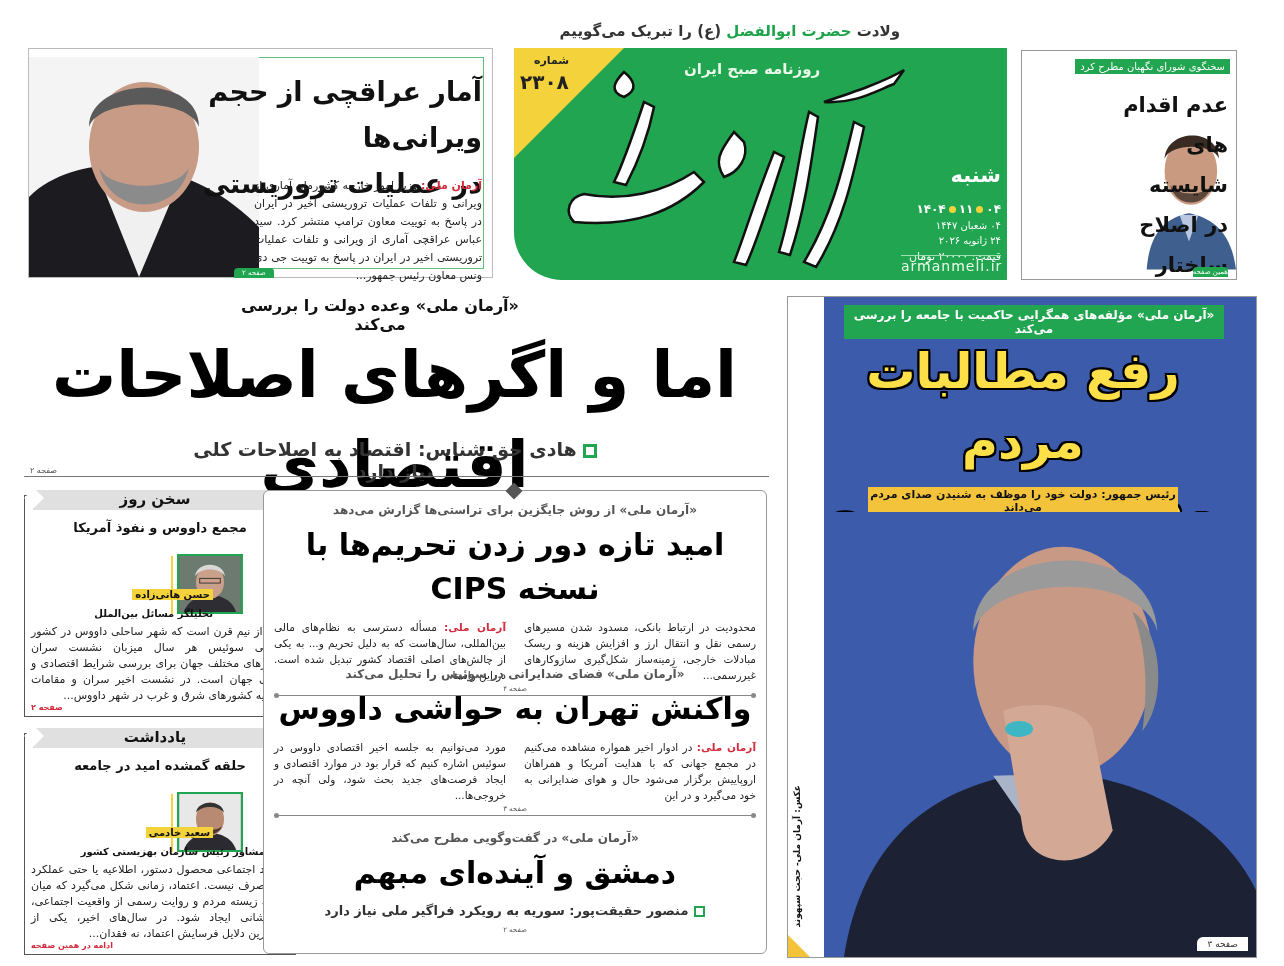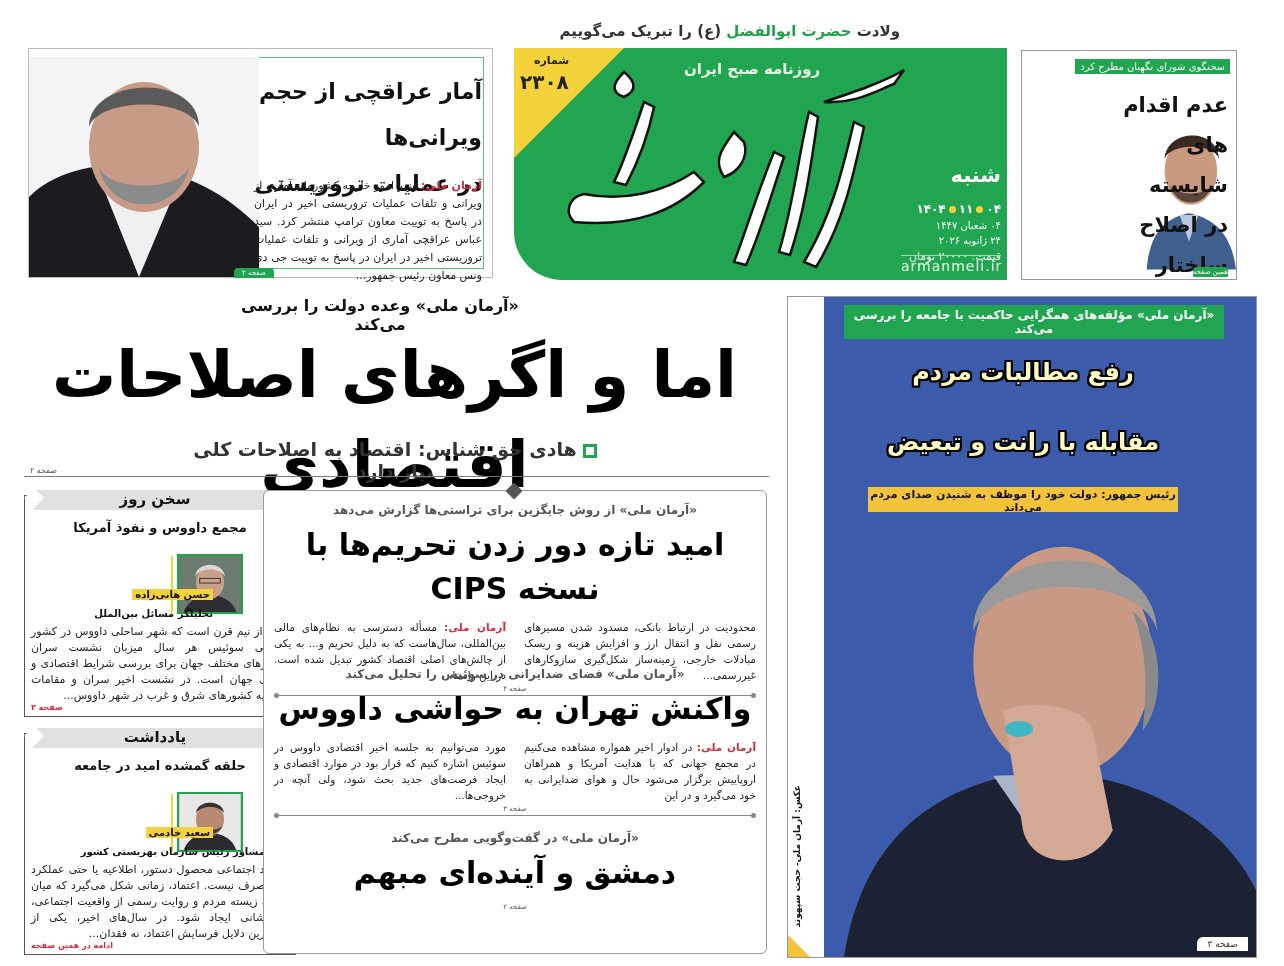--- a/index.html
+++ b/index.html
@@ -28,21 +28,21 @@
   .rt-box { top: 50px; left: 1021px; width: 216px; height: 230px; border: 1px solid #999; overflow: hidden; background: #fff; }
   .rt-kicker { position: absolute; top: 8px; right: 6px; background: #21a550; color: #fff; font-size: 10px; padding: 2px 5px; white-space: nowrap; }
   .rt-photo { position: absolute; right: 0; left: 120px; top: 40px; bottom: 0; }
   .rt-title { position: absolute; top: 34px; right: 8px; width: 120px; font-size: 21px; font-weight: bold; line-height: 40px; text-align: right; color: #111; }
   .rt-page { position: absolute; bottom: 2px; right: 8px; background: #21a550; color: #fff; font-size: 7px; padding: 1px 0; border-radius: 4px 4px 0 0; }
 
   
   .lt-box { top: 48px; left: 28px; width: 465px; height: 230px; border: 1px solid #bbb; }
   .lt-inner { position: absolute; inset: 8px; border: 1px solid #5dbf7b; }
   .lt-photo { position: absolute; left: 0; top: 8px; width: 230px; bottom: 0; }
-  .lt-title { position: absolute; top: 20px; right: 10px; width: 300px; font-size: 22px; font-weight: bold; line-height: 46px; color: #111; text-align: right; }
+  .lt-title { position: absolute; top: 20px; right: 10px; width: 300px; font-size: 27px; font-weight: bold; line-height: 46px; color: #111; text-align: right; }
   .lt-body { position: absolute; top: 128px; right: 10px; width: 228px; font-size: 11px; line-height: 18px; color: #222; text-align: justify; }
   .red-label { color: #d42a3b; font-weight: bold; }
   .lt-page { position: absolute; bottom: -1px; left: 205px; background: #21a550; color: #fff; font-size: 7px; padding: 1px 8px; border-radius: 4px 4px 0 0; }
 
   
   .main-kicker { top: 296px; left: 230px; width: 300px; text-align: center; font-size: 16px; font-weight: bold; color: #111; }
   .main-head { top: 330px; left: 22px; width: 745px; text-align: center; font-size: 64px; font-weight: bold; color: #000; letter-spacing: -1px; line-height: 90px; }
   .main-sub { top: 438px; left: 180px; width: 430px; text-align: center; font-size: 19px; color: #333; font-weight: bold; }
   .sq-bullet { display: inline-block; width: 14px; height: 14px; border: 3px solid #21a550; background: #fff; vertical-align: middle; margin-left: 6px; }
   .rule-main { top: 476px; left: 24px; width: 745px; height: 1px; background: #777; }
@@ -71,21 +71,21 @@
   .story-page { text-align: center; font-size: 7px; color: #555; margin-top: 2px; }
   .story-rule { height: 1px; background: #888; margin-top: 2px; position: relative; }
   .story-rule::before, .story-rule::after { content: ""; position: absolute; top: -2px; width: 5px; height: 5px; border-radius: 50%; background: #888; }
   .story-rule::before { left: 0; } .story-rule::after { right: 0; }
   .story-sub { text-align: center; font-size: 13px; color: #333; font-weight: bold; margin-top: 8px; }
   .story-sub .sq-bullet { width: 11px; height: 11px; border-width: 2px; }
 
   
   .lead-box { top: 296px; left: 787px; width: 470px; height: 662px; background: #3c5cab; border: 1px solid #999; overflow: hidden; padding-left: 35px; }
   .lead-kicker { position: absolute; top: 8px; left: 56px; width: 380px; background: #21a550; color: #fff; font-size: 12px; text-align: center; padding: 3px 0; font-weight: bold; }
-  .lead-head { position: absolute; top: 40px; left: 20px; width: 430px; text-align: center; font-size: 24px; font-weight: bold; color: #fef9c3; line-height: 70px; text-shadow: 2px 0 0 #000, -2px 0 0 #000, 0 2px 0 #000, 0 -2px 0 #000, 2px 2px 0 #000, -2px -2px 0 #000, 2px -2px 0 #000, -2px 2px 0 #000; }
+  .lead-head { position: absolute; top: 40px; left: 20px; width: 430px; text-align: center; font-size: 49px; font-weight: bold; color: #fde047; line-height: 70px; text-shadow: 2px 0 0 #000, -2px 0 0 #000, 0 2px 0 #000, 0 -2px 0 #000, 2px 2px 0 #000, -2px -2px 0 #000, 2px -2px 0 #000, -2px 2px 0 #000; }
   .lead-sub { position: absolute; top: 190px; left: 80px; width: 310px; background: #f4c33c; font-size: 11px; font-weight: bold; color: #111; text-align: center; padding: 1px 0; }
   .lead-photo { position: absolute; top: 215px; left: 36px; right: 0; bottom: 0; }
   .lead-credit-strip { position: absolute; top: 0; bottom: 0; left: 0; width: 36px; background: #fff; }
   .lead-credit { position: absolute; bottom: 30px; left: 4px; writing-mode: vertical-rl; transform: rotate(180deg); font-size: 9px; font-weight: bold; color: #111; white-space: nowrap; }
   .lead-corner { position: absolute; bottom: 0; left: 0; width: 0; height: 0; border-bottom: 22px solid #f4c33c; border-right: 22px solid transparent; }
   .lead-page { position: absolute; bottom: 6px; right: 8px; background: #fff; font-size: 9px; color: #333; padding: 2px 10px; border-radius: 6px 0 0 0; }
 </style>
 </head>
 <body>
 
@@ -239,20 +239,23 @@
       </div>
       <div class="story-col">مورد می‌توانیم به جلسه اخیر اقتصادی داووس در سوئیس اشاره کنیم که قرار بود در موارد اقتصادی و ایجاد فرصت‌های جدید بحث شود، ولی آنچه در خروجی‌ها...</div>
     </div>
     <div class="story-page">صفحه ۳</div>
     <div class="story-rule"></div>
   </div>
 
   <div class="story" style="top:340px;">
     <div class="story-kicker">«آرمان ملی» در گفت‌وگویی مطرح می‌کند</div>
     <div class="story-head">دمشق و آینده‌ای مبهم</div>
+    <div class="story-sub">
+      <span class="sq-bullet"></span><span>منصور حقیقت‌پور: سوریه به رویکرد فراگیر ملی نیاز دارد</span>
+    </div>
     <div class="story-page" style="margin-top:8px;">صفحه ۲</div>
   </div>
 </div>
 
 <div class="abs lead-box">
   <div class="lead-kicker">«آرمان ملی» مؤلفه‌های همگرایی حاکمیت با جامعه را بررسی می‌کند</div>
   <div class="lead-head">
     <div>رفع مطالبات مردم</div>
     <div>مقابله با رانت و تبعیض</div>
   </div>

